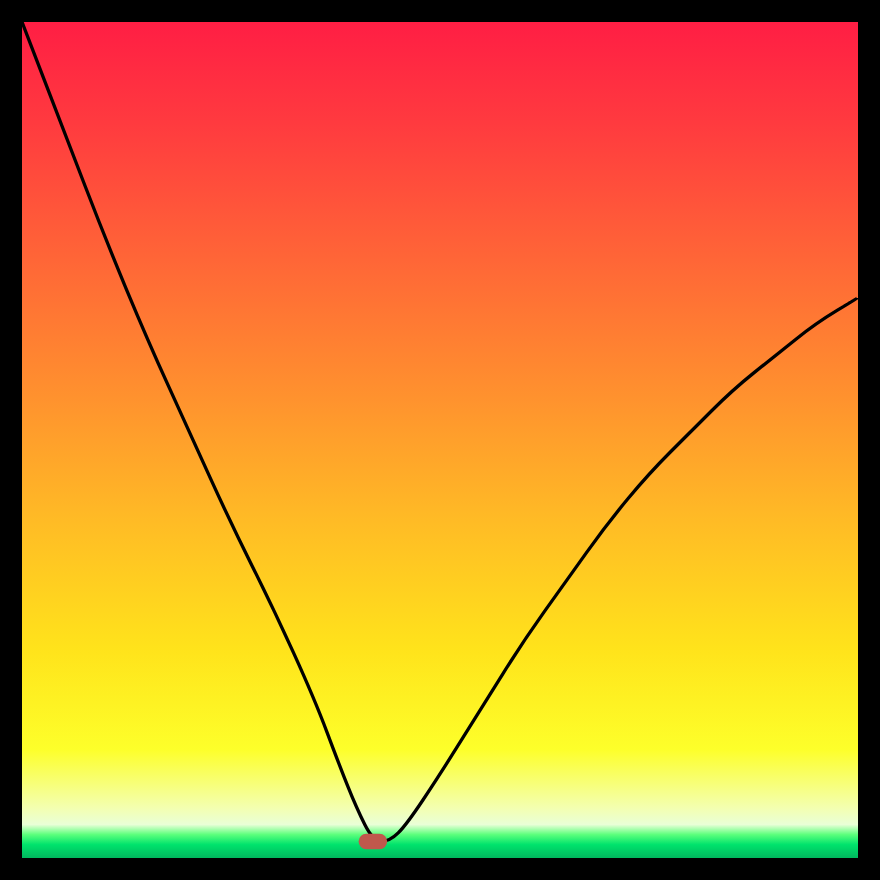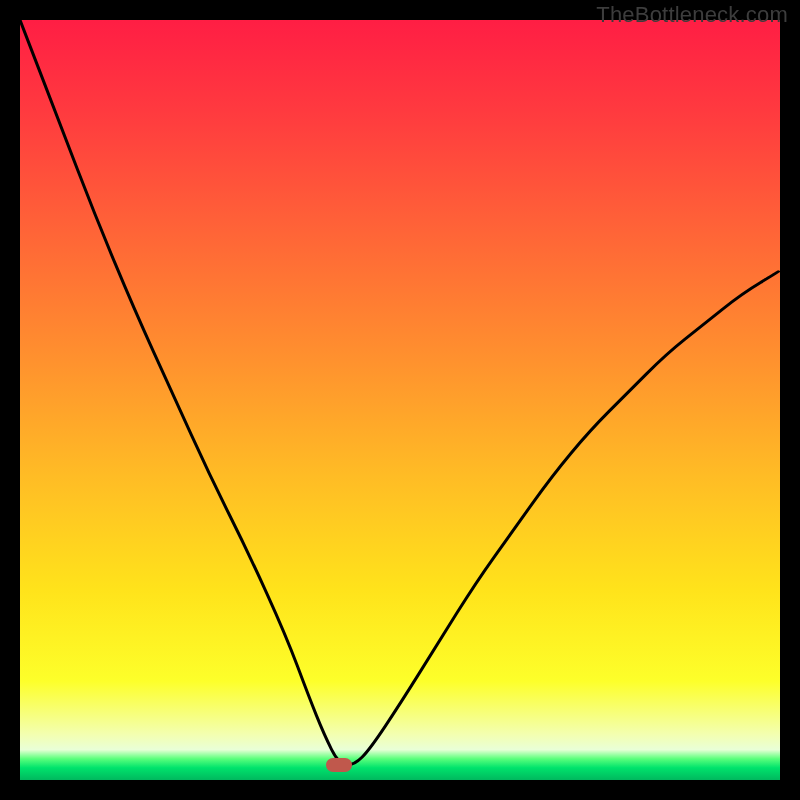--- a/index.html
+++ b/index.html
@@ -71,21 +71,20 @@
     border-radius: 7px;
     transform: translate(-50%, -50%);
     z-index: 6;
   }
 </style>
 </head>
 <body>
 
 <div class="frame">
 
-  <div class="watermark">TheBottleneck.com</div>
 
   <div class="plot-area">
     <div class="gradient"></div>
 
     <svg class="curve" viewBox="0 0 760 760" preserveAspectRatio="none">
       <path id="curve-path" d="M 0.0 0.0 Q 0.0 0.0 19.0 49.4 Q 38.0 98.8 57.0 148.2 Q 76.0 197.6 95.0 243.2 Q 114.0 288.8 133.0 330.6 Q 152.0 372.4 171.0 414.2 Q 190.0 456.0 209.0 494.0 Q 228.0 532.0 247.0 573.8 Q 266.0 615.6 277.4 646.0 Q 288.8 676.4 296.4 695.4 Q 304.0 714.4 311.6 729.6 Q 319.2 744.8 326.8 744.8 Q 334.4 744.8 342.0 737.2 Q 349.6 729.6 364.8 706.8 Q 380.0 684.0 399.0 653.6 Q 418.0 623.2 437.0 592.8 Q 456.0 562.4 475.0 535.8 Q 494.0 509.2 513.0 482.6 Q 532.0 456.0 551.0 433.2 Q 570.0 410.4 589.0 391.4 Q 608.0 372.4 627.0 353.4 Q 646.0 334.4 665.0 319.2 Q 684.0 304.0 703.0 288.8 Q 722.0 273.6 741.0 262.2 T 760.0 250.8" fill="none" stroke="#000" stroke-width="3"></path>
     </svg>
 
     <div id="marker" class="marker" style="left: 319.2px; top: 744.8px;"></div>
   </div>

